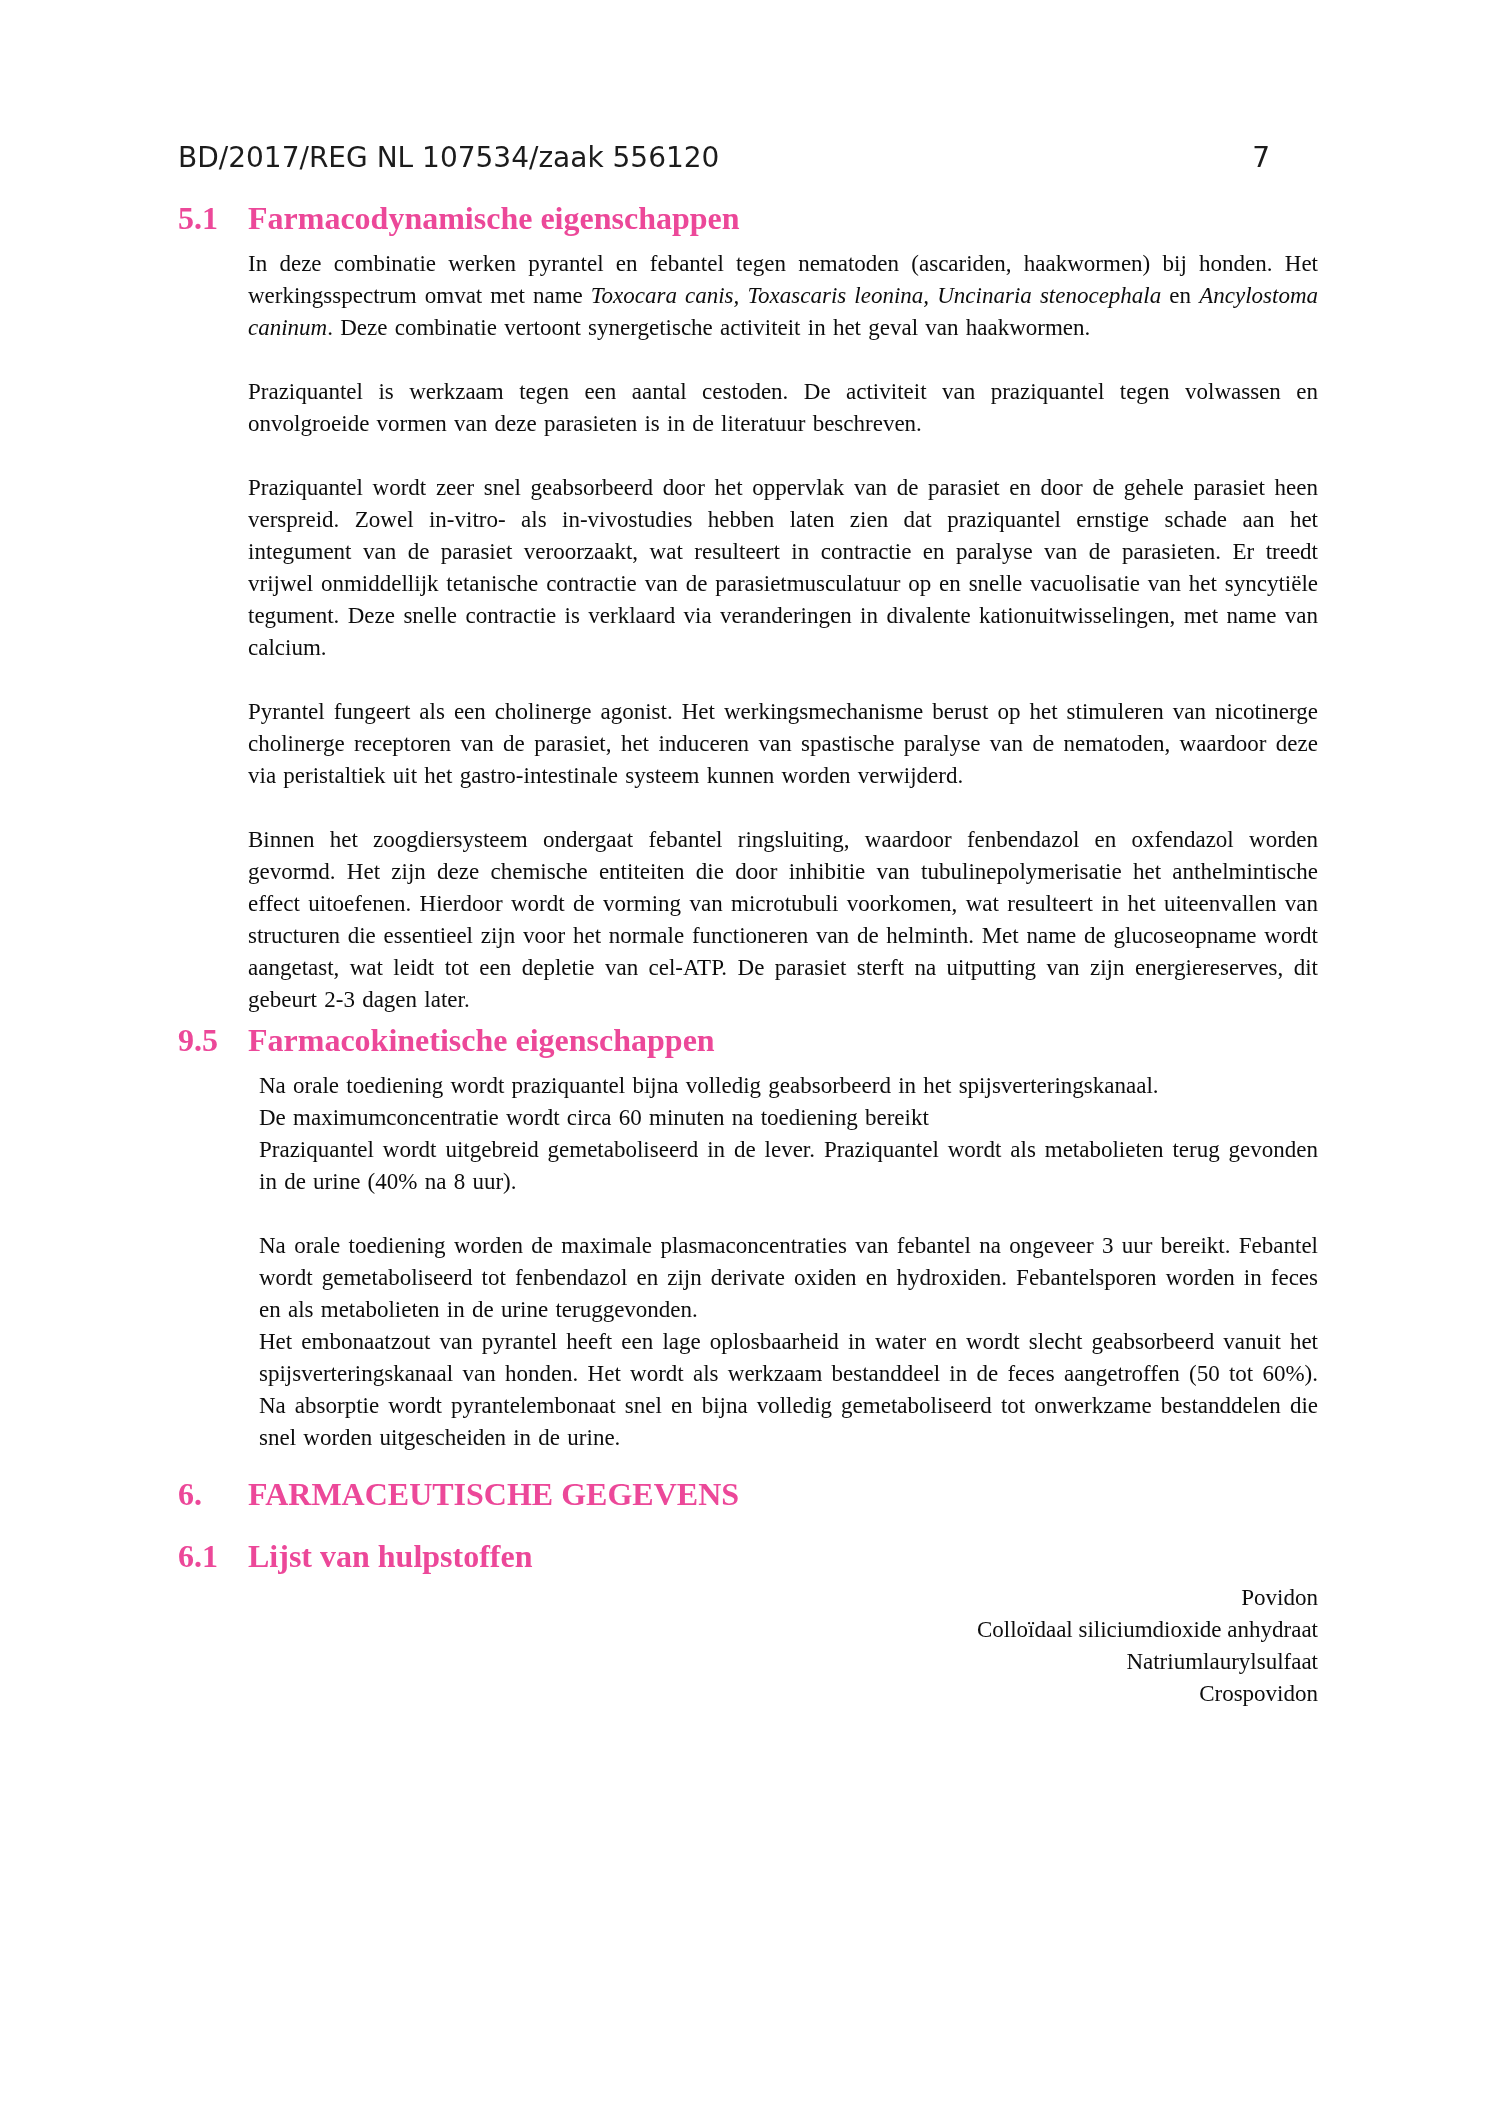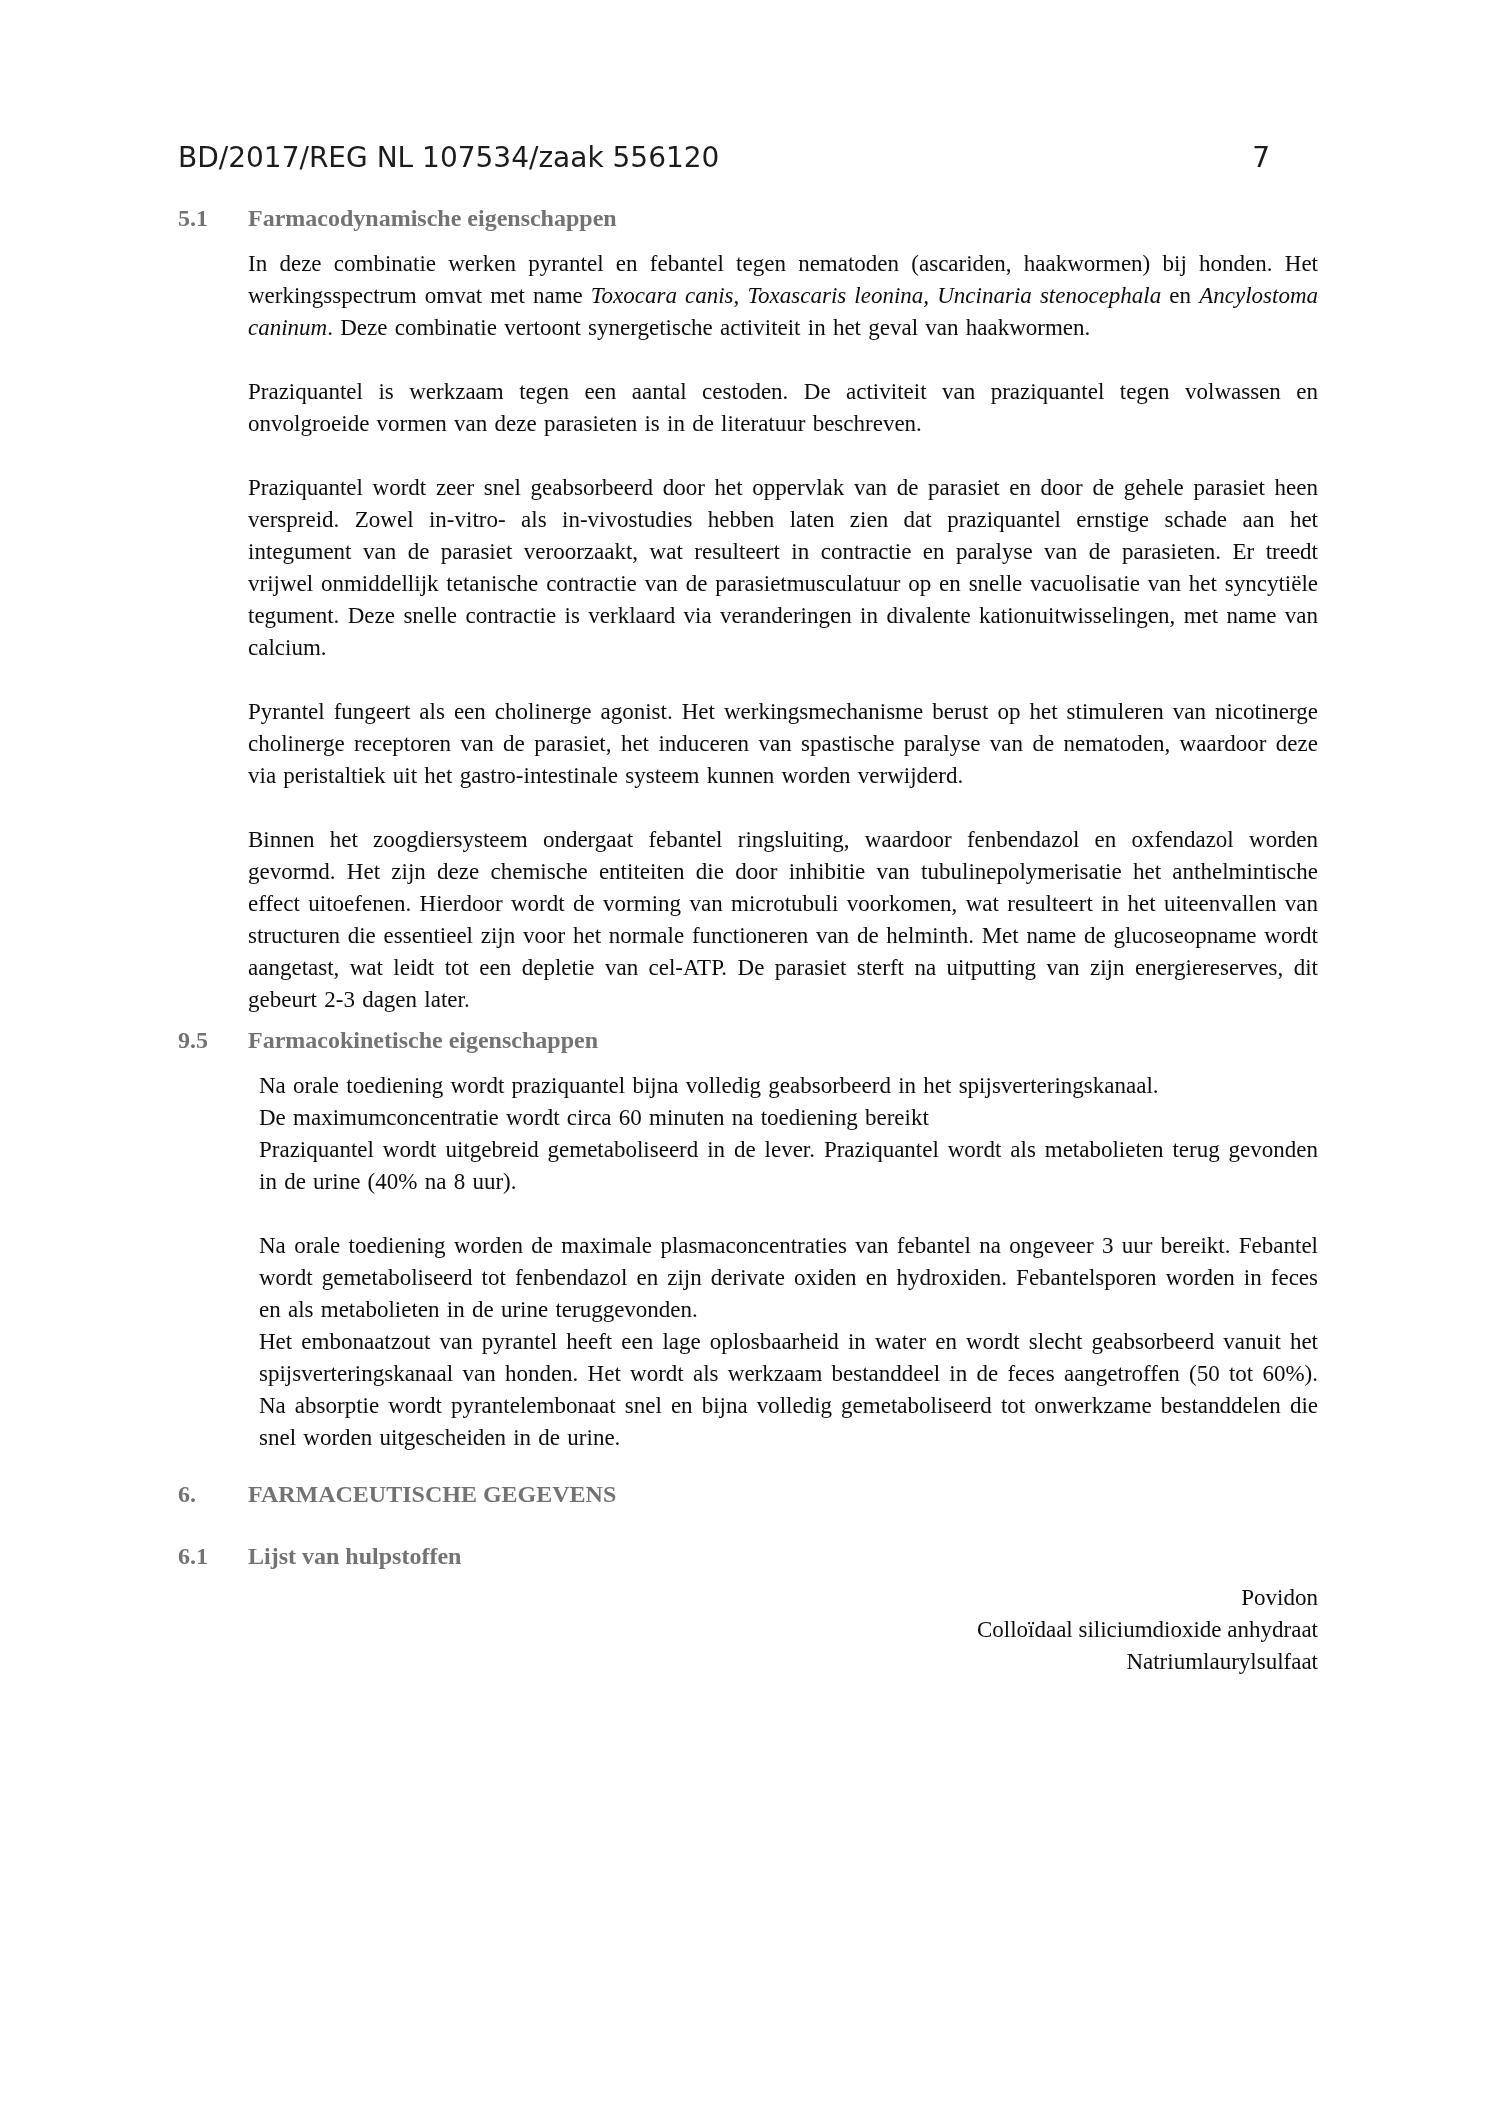--- a/index.html
+++ b/index.html
@@ -21,23 +21,23 @@
     width: 1092px;
     font-family: "DejaVu Sans", sans-serif;
     font-size: 28px;
     line-height: 36px;
     color: #1c1c1c;
     margin-bottom: 26px;
   }
   .section-heading {
     display: flex;
     font-weight: bold;
-    font-size: 24px;
+    font-size: 32px;
     line-height: 32px;
-    color: #737373;
+    color: #ec4899;
   }
   .section-heading .num { width: 70px; flex: none; }
   .section-body {
     margin-left: 70px;
     width: 1070px;
     font-size: 23px;
     line-height: 32px;
     text-align: justify;
     margin-top: 14px;
   }
@@ -109,16 +109,17 @@
 
   <div>
     <div class="section-heading mt-61">
       <span class="num">6.1</span>
       <span class="title">Lijst van hulpstoffen</span>
     </div>
     <div class="excipient-list">
       <span class="item">Povidon</span>
       <span class="item">Colloïdaal siliciumdioxide anhydraat</span>
       <span class="item">Natriumlaurylsulfaat</span>
+      <span class="item">Crospovidon</span>
     </div>
   </div>
 
 </div>
 
 </body></html>

